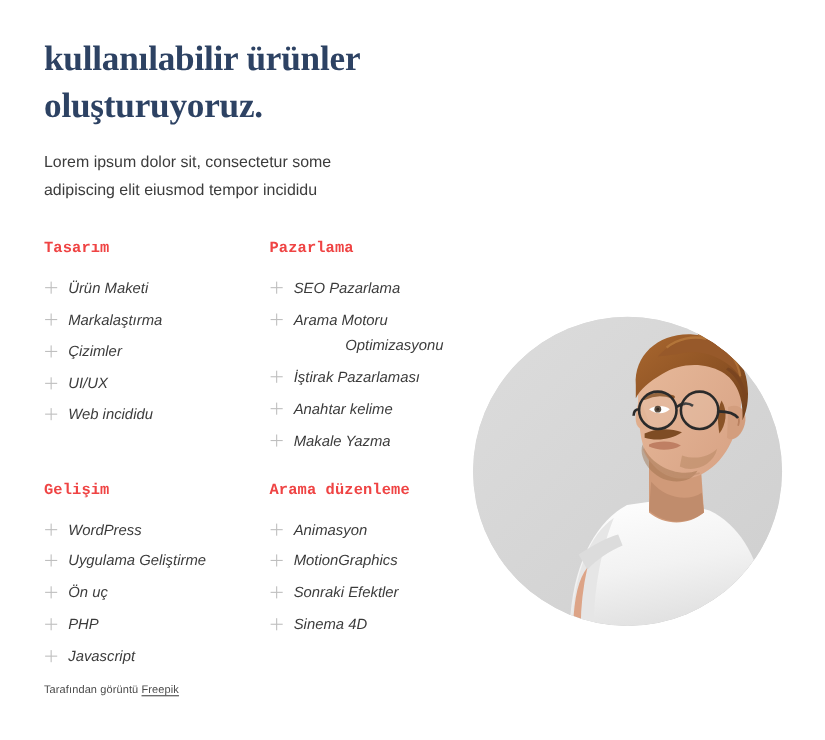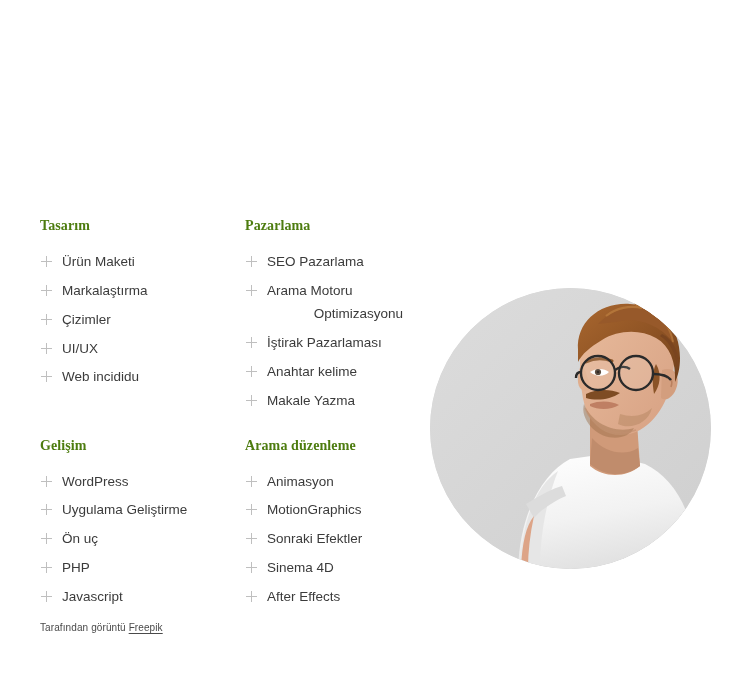--- a/index.html
+++ b/index.html
@@ -62,24 +62,24 @@
   .col-row + .col-row {
     margin-top: 20px;
   }
   .col {
     width: 205px;
     flex: 0 0 205px;
   }
   .col:first-child { width: 205px; flex: 0 0 205px; }
 
   .col-title {
-    font-family: Liberation Serif, serif;
+    font-family: Liberation Mono, monospace;
     font-weight: bold;
     font-size: 14px;
-    color: #4d7c0f;
+    color: #ef4444;
     margin: 0 0 16px 0;
     letter-spacing: 0.1px;
   }
 
   .svc-list {
     list-style: none;
     margin: 0;
     padding: 0;
   }
   .svc-item {
@@ -108,21 +108,21 @@
     top: 11px;
     width: 11px;
     height: 1px;
   }
   .svc-plus::after {
     left: 6px;
     top: 6px;
     width: 1px;
     height: 11px;
   }
-  .svc-text { flex: 1 1 auto; }
+  .svc-text { flex: 1 1 auto; font-style: italic; }
   .svc-text .wrap2 { display: block; text-align: center; }
 
   
   .photo-wrap {
     position: absolute;
     left: 430px;
     top: 288px;
     width: 281px;
     height: 281px;
     border-radius: 50%;
@@ -144,20 +144,30 @@
     color: #4a4a4a;
     text-decoration: underline;
     text-underline-offset: 2px;
   }
 </style>
 </head>
 <body>
 
 <div class="page">
 
+  <div class="hero">
+    <h1 class="hero-title">
+      <span>kullanılabilir ürünler</span><br>
+      <span>oluşturuyoruz.</span>
+    </h1>
+    <p class="hero-sub">
+      <span>Lorem ipsum dolor sit, consectetur some</span><br>
+      <span>adipiscing elit eiusmod tempor incididu</span>
+    </p>
+  </div>
 
   <div class="cols">
 
     <div class="col-row">
 
       <div class="col">
         <h2 class="col-title">Tasarım</h2>
         <ul class="svc-list">
           <li class="svc-item">
             <span class="svc-plus"></span>
@@ -252,24 +262,20 @@
             <span class="svc-plus"></span>
             <span class="svc-text">MotionGraphics</span>
           </li>
           <li class="svc-item">
             <span class="svc-plus"></span>
             <span class="svc-text">Sonraki Efektler</span>
           </li>
           <li class="svc-item">
             <span class="svc-plus"></span>
             <span class="svc-text">Sinema 4D</span>
-          </li>
-          <li class="svc-item">
-            <span class="svc-plus"></span>
-            <span class="svc-text">After Effects</span>
           </li>
         </ul>
       </div>
 
     </div>
 
   </div>
 
   <div class="photo-wrap">
     <svg class="photo-svg" viewBox="0 0 281 281">

